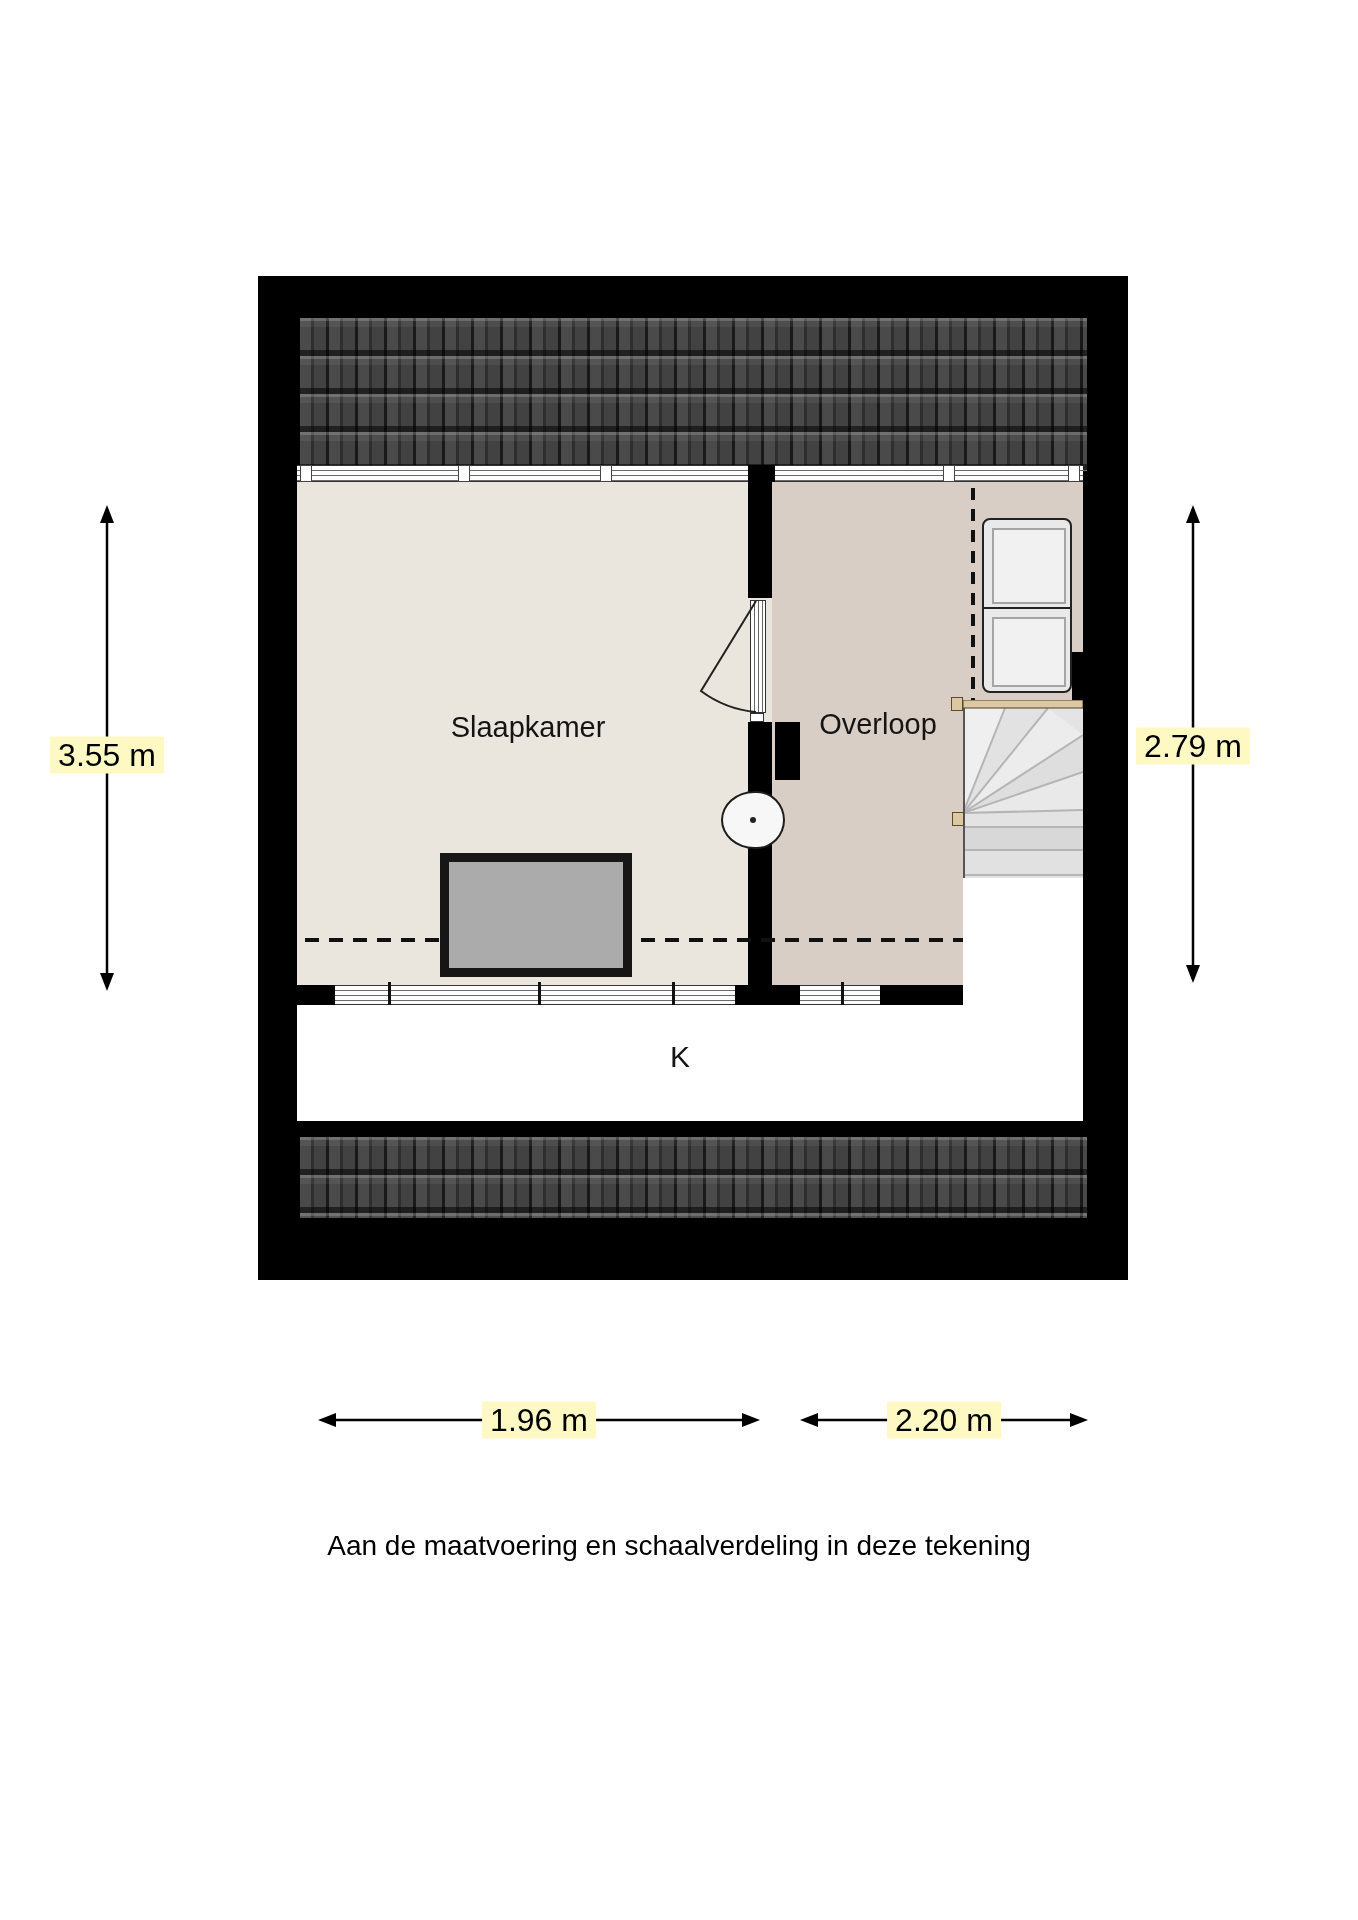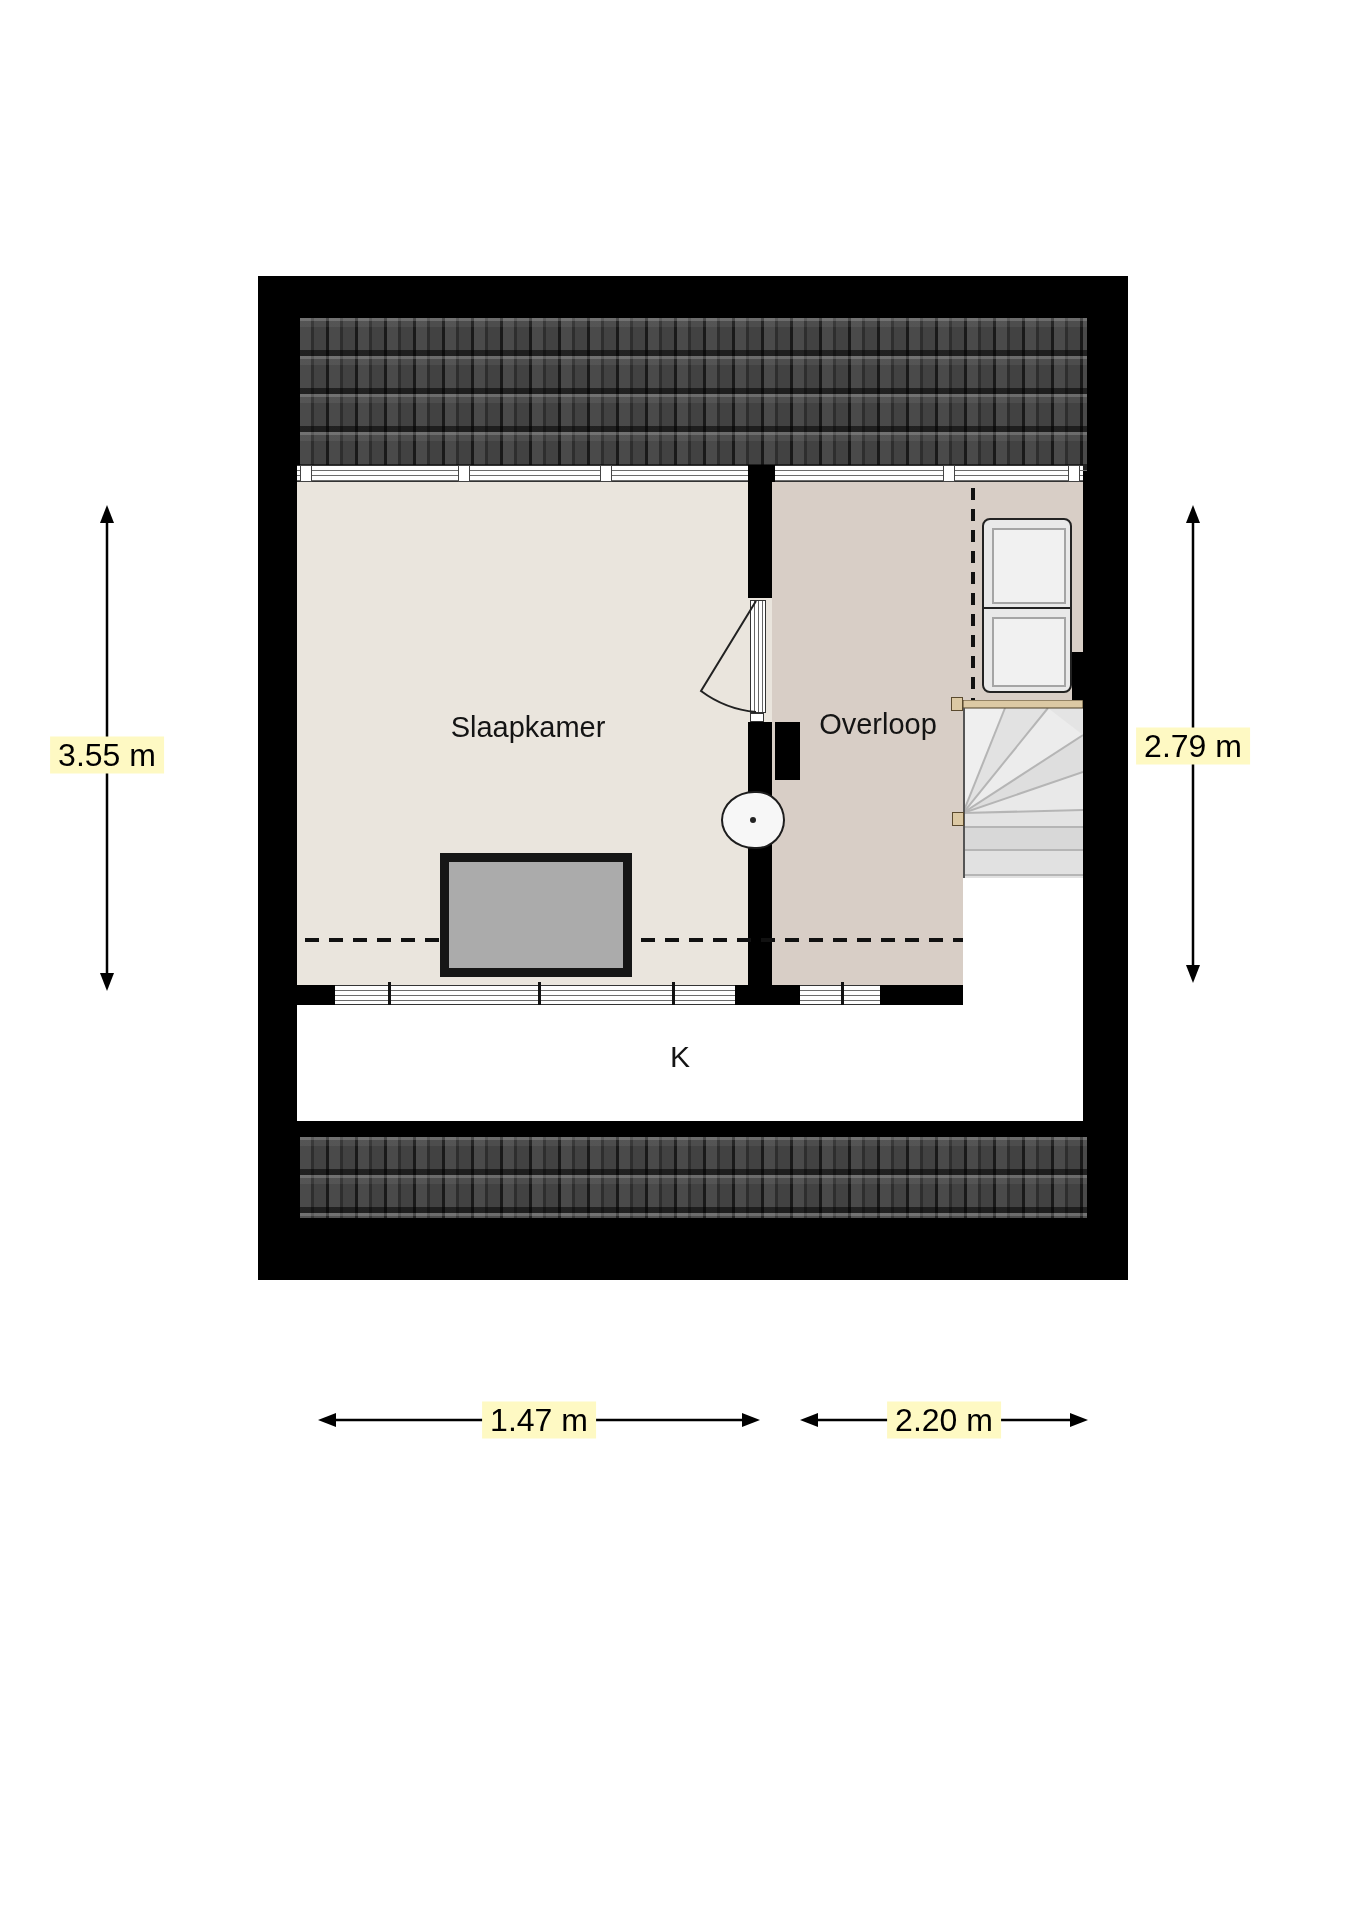--- a/index.html
+++ b/index.html
@@ -179,19 +179,20 @@
   <div class="dim-label" style="left:1193px; top:746px;">2.79 m</div>
 
   <svg class="dim-svg" style="left:310px; top:1404px;" width="786" height="32" viewBox="0 0 786 32">
     <line x1="18" y1="16" x2="440" y2="16" stroke="#000" stroke-width="2.5"></line>
     <polygon points="8,16 26,9 26,23" fill="#000"></polygon>
     <polygon points="450,16 432,9 432,23" fill="#000"></polygon>
     <line x1="500" y1="16" x2="768" y2="16" stroke="#000" stroke-width="2.5"></line>
     <polygon points="490,16 508,9 508,23" fill="#000"></polygon>
     <polygon points="778,16 760,9 760,23" fill="#000"></polygon>
   </svg>
-  <div class="dim-label" style="left:539px; top:1420px;">1.47 m</div>
+  <div class="dim-label" style="left:539px; top:1420px;">1.96 m</div>
   <div class="dim-label" style="left:944px; top:1420px;">2.20 m</div>
 
   <div class="disclaimer">
+    <div>Aan de maatvoering en schaalverdeling in deze tekening</div>
   </div>
 
 </div>
 
 </body></html>

